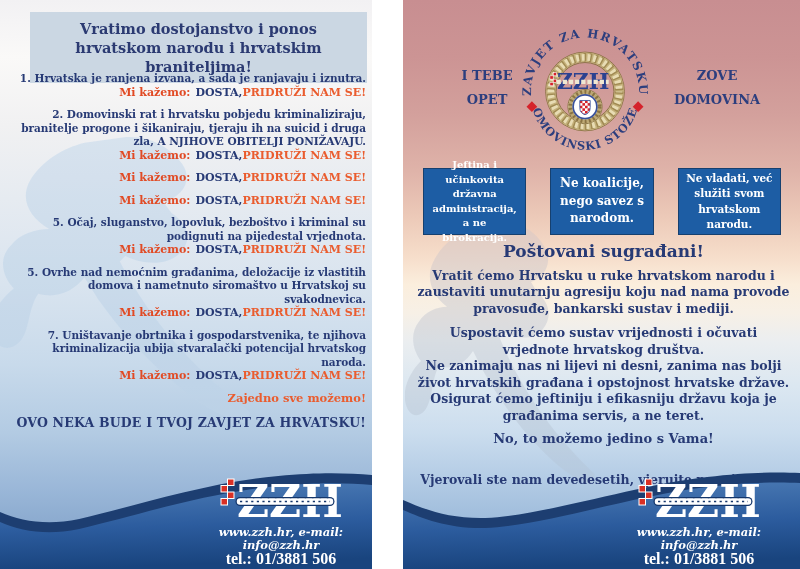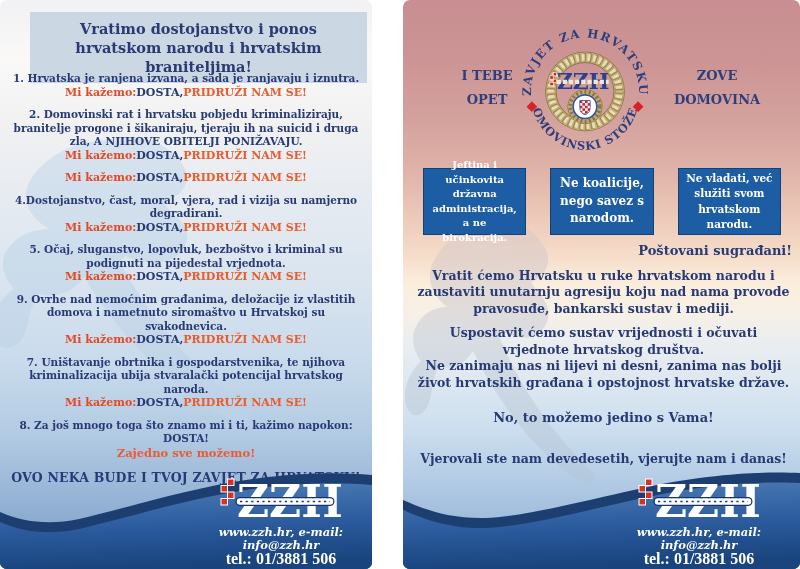--- a/index.html
+++ b/index.html
@@ -1,40 +1,40 @@
 <!DOCTYPE html>
 <html><head>
 <meta charset="utf-8">
 <style>
   html,body{margin:0;padding:0;background:#ffffff;}
   .page{position:relative;width:800px;height:569px;background:#ffffff;display:flex;
         font-family:"DejaVu Serif", serif;font-weight:bold;overflow:hidden;}
-  .panel{position:relative;height:569px;overflow:hidden;border-radius:7px;}
+  .panel{position:relative;height:569px;overflow:hidden;}
   .panel-left{width:372px;
     background:linear-gradient(180deg,#f2f1f3 0%,#faf9f8 10%,#f1f1f2 22%,#e6ebf1 35%,
       #d9e4ef 50%,#c8daeb 64%,#b3cbe3 76%,#9ab7d8 86%,#86a6cc 94%,#7e9fc7 100%);}
   .fold-gap{width:31px;height:569px;background:#ffffff;}
   .panel-right{width:397px;
     background:linear-gradient(180deg,#c88e91 0%,#cc9494 10%,#d3a09c 20%,#dfb3a9 30%,
       #ecc9b8 38%,#f6ddca 45%,#fbeedd 50%,#f7f0e6 55%,#ebeef0 60%,#dbe7f1 68%,
       #cbddee 76%,#b4cce5 84%,#9dbbdb 92%,#8cabd1 100%);}
   .map{position:absolute;pointer-events:none;}
   .map-left{left:-8px;top:132px;width:272px;height:302px;opacity:.8;}
   .map-right{left:2px;top:218px;width:200px;height:276px;opacity:.6;}
 
   
   .title-box{position:absolute;left:30px;right:5px;top:12px;background:#cbd7e3;
     color:#2b3a72;text-align:center;font-size:14.5px;line-height:1.32;padding:7px 6px;
     box-sizing:border-box;min-height:53px;}
-  .items{position:absolute;left:6px;right:6px;top:72px;text-align:center;color:#273a75;
+  .items{position:absolute;left:6px;right:6px;top:72px;text-align:right;color:#273a75;
     font-size:10.5px;line-height:13.5px;}
   .item{margin-bottom:9px;}
   .resp{font-size:11px;}
   .we-say{color:#e14a24;}
-  .enough{color:#273a75;}
+  .enough{color:#273a75;margin-left:5px;}
   .join{color:#ea5c2e;}
   .together{color:#ea5c2e;font-size:11.5px;margin-top:1px;}
   .final-line{color:#273a75;font-size:12.5px;margin-top:11px;letter-spacing:.2px;}
 
   
   .slogan{position:absolute;top:64px;width:112px;text-align:center;color:#2c3e7e;
     font-size:13px;line-height:24px;}
   .slogan-left{left:28px;}
   .slogan-right{left:258px;}
   .emblem{position:absolute;left:101px;top:8px;width:162px;height:166px;overflow:visible;}
@@ -42,24 +42,24 @@
   .arc-text-bottom{fill:#2c3e7e;font-size:12px;font-weight:bold;letter-spacing:1px;}
   .boxes{position:absolute;left:20px;right:19px;top:168px;display:flex;gap:24px;}
   .pledge-box{flex:1;height:67px;background:#1d5da4;border:1px solid #16406f;
     color:#ffffff;display:flex;align-items:center;justify-content:center;
     text-align:center;line-height:1.45;padding:2px 5px;box-sizing:border-box;}
   .pledge-box.b0{font-size:10px;}
   .pledge-box.b1{font-size:12px;}
   .pledge-box.b2{font-size:10.5px;}
   .right-text{position:absolute;left:12px;right:8px;top:243px;text-align:center;
     color:#273a75;font-size:12.5px;line-height:16.5px;}
-  .greeting{font-size:13px;text-align:right;}
+  .greeting{font-size:17px;}
   .para{margin:8px 0 0 0;}
   .para.tight{margin-top:0;}
-  .para.slogan-line{margin-top:19px;font-size:13px;}
+  .para.slogan-line{margin-top:7px;font-size:13px;}
   .para.last{margin-top:24px;}
 
   
   .footer{position:absolute;left:0;right:0;bottom:0;height:100px;}
   .wave{position:absolute;left:0;top:0;width:100%;height:100px;display:block;}
   .footer-brand{position:absolute;bottom:3px;width:178px;text-align:center;color:#ffffff;}
   .fb-left{right:2px;}
   .fb-right{right:12px;}
   .zzh-logo{display:block;margin:0 auto -2px auto;width:122px;height:54px;}
   .contact1{font-size:11.5px;line-height:13px;font-style:italic;}
@@ -118,49 +118,47 @@
         </div>
       </div>
 
       <div class="item">
         <div class="resp">
           <span class="we-say">Mi kažemo:</span><span class="enough">DOSTA,</span><span class="join">PRIDRUŽI NAM SE!</span>
         </div>
       </div>
 
       <div class="item">
-        <div>4.Dostojanstvo, čast, moral, vjera, rad i vizija su namjerno degradirani.</div>
         <div class="resp">
           <span class="we-say">Mi kažemo:</span><span class="enough">DOSTA,</span><span class="join">PRIDRUŽI NAM SE!</span>
         </div>
       </div>
 
       <div class="item">
         <div>5. Očaj, sluganstvo, lopovluk, bezboštvo i kriminal su podignuti na pijedestal vrjednota.</div>
         <div class="resp">
           <span class="we-say">Mi kažemo:</span><span class="enough">DOSTA,</span><span class="join">PRIDRUŽI NAM SE!</span>
         </div>
       </div>
 
       <div class="item">
-        <div>9. Ovrhe nad nemoćnim građanima, deložacije iz vlastitih domova i nametnuto siromaštvo u Hrvatskoj su svakodnevica.</div>
+        <div>5. Ovrhe nad nemoćnim građanima, deložacije iz vlastitih domova i nametnuto siromaštvo u Hrvatskoj su svakodnevica.</div>
         <div class="resp">
           <span class="we-say">Mi kažemo:</span><span class="enough">DOSTA,</span><span class="join">PRIDRUŽI NAM SE!</span>
         </div>
       </div>
 
       <div class="item">
         <div>7. Uništavanje obrtnika i gospodarstvenika, te njihova kriminalizacija ubija stvaralački potencijal hrvatskog naroda.</div>
         <div class="resp">
           <span class="we-say">Mi kažemo:</span><span class="enough">DOSTA,</span><span class="join">PRIDRUŽI NAM SE!</span>
         </div>
       </div>
 
       <div class="item">
-        <div>8. Za još mnogo toga što znamo mi i ti, kažimo napokon: DOSTA!</div>
         <div class="together">Zajedno sve možemo!</div>
       </div>
 
       <div class="final-line">OVO NEKA BUDE I TVOJ ZAVJET ZA HRVATSKU!</div>
     </div>
 
     <div class="footer">
       <svg class="wave" viewBox="0 0 385 100" preserveAspectRatio="none">
         <path d="M0,43 C22,52 48,57 82,50 C140,37 215,13 288,7 C330,3 360,4 385,6 L385,100 L0,100 Z" fill="#1d3e71"></path>
         <path d="M0,53 C22,62 48,67 82,60 C140,47 215,23 288,17 C330,13 360,14 385,16 L385,100 L0,100 Z" fill="url(#wblue)"></path>
@@ -259,20 +257,21 @@
       <div class="pledge-box b0">Jeftina i učinkovita državna administracija, a ne birokracija.</div>
       <div class="pledge-box b1">Ne koalicije, nego savez s narodom.</div>
       <div class="pledge-box b2">Ne vladati, već služiti svom hrvatskom narodu.</div>
     </div>
 
     <div class="right-text">
       <div class="greeting">Poštovani sugrađani!</div>
       <p class="para">Vratit ćemo Hrvatsku u ruke hrvatskom narodu i zaustaviti unutarnju agresiju koju nad nama provode pravosuđe, bankarski sustav i mediji.</p>
       <p class="para">Uspostavit ćemo sustav vrijednosti i očuvati vrjednote hrvatskog društva.</p>
       <p class="para tight">Ne zanimaju nas ni lijevi ni desni, zanima nas bolji život hrvatskih građana i opstojnost hrvatske države.</p>
+      <p class="para tight">Osigurat ćemo jeftiniju i efikasniju državu koja je građanima servis, a ne teret.</p>
       <p class="para slogan-line">No, to možemo jedino s Vama!</p>
       <p class="para last">Vjerovali ste nam devedesetih, vjerujte nam i danas!</p>
     </div>
 
     <div class="footer">
       <svg class="wave" viewBox="0 0 385 100" preserveAspectRatio="none">
         <path d="M0,31 C20,40 45,50 80,49 C140,46 225,16 295,8 C335,3 365,3 385,4 L385,100 L0,100 Z" fill="#1d3e71"></path>
         <path d="M0,41 C20,50 45,60 80,59 C140,56 225,26 295,18 C335,13 365,13 385,14 L385,100 L0,100 Z" fill="url(#wblue)"></path>
       </svg>
       <div class="footer-brand fb-right">

